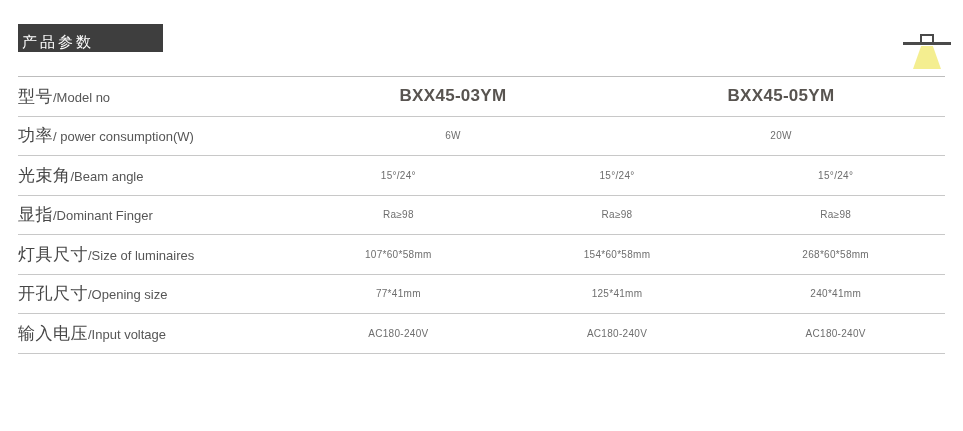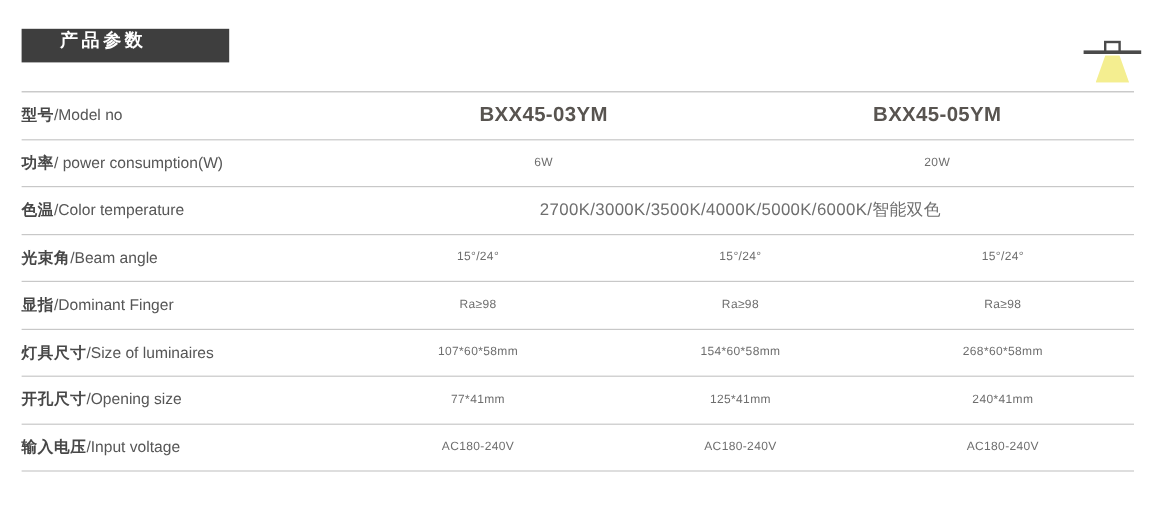--- a/index.html
+++ b/index.html
@@ -9,23 +9,23 @@
     background:#ffffff;
     font-family:"Liberation Sans","DejaVu Sans",sans-serif;
     overflow:hidden;
   }
   
   .badge{
     position:absolute;left:18px;top:24px;
     width:141px;height:28px;
     background:#3e3e3e;
     color:#ffffff;
-    display:flex;align-items:flex-start;
-    padding-left:32px;
-    font-size:15px;font-weight:700;letter-spacing:3px;
+    display:flex;align-items:flex-end;
+    padding-left:4px;
+    font-size:15px;font-weight:400;letter-spacing:3px;
   }
   
   .downlight{position:absolute;left:901px;top:30px;width:52px;height:40px;}
   .downlight .bar{position:absolute;left:2px;top:12px;width:48px;height:3px;background:#4a4a4a;}
   .downlight .housing{position:absolute;left:19px;top:4px;width:10px;height:7px;border:2px solid #4a4a4a;background:#ffffff;}
   .downlight .beam{
     position:absolute;left:12px;top:16px;width:28px;height:23px;
     background:#f4ee90;
     clip-path:polygon(29% 0, 71% 0, 100% 100%, 0 100%);
   }
@@ -37,21 +37,21 @@
   .row{
     display:flex;align-items:center;
     height:38.5px;
     border-bottom:1px solid #c8c8c8;
   }
   .label-cell{
     width:271px;
     display:flex;align-items:baseline;
     white-space:nowrap;
   }
-  .label-zh{font-size:13px;font-weight:700;color:#474747;letter-spacing:0.5px;}
+  .label-zh{font-size:17px;font-weight:400;color:#474747;letter-spacing:0.5px;}
   .label-en{font-size:13px;font-weight:400;color:#565656;}
   .value-cell{
     flex:1 1 0;text-align:center;
     font-size:10px;color:#6e6e6e;letter-spacing:0.3px;
   }
   .row.model .value-cell{font-weight:700;color:#585450;font-size:17px;}
   .span-cell{
     flex:1 1 0;text-align:center;
     font-size:14px;color:#6e6e6e;letter-spacing:0.3px;
   }
@@ -84,27 +84,20 @@
 
     <div class="row">
       <div class="label-cell">
         <span class="label-zh">功率</span>
         <span class="label-en">/ power consumption(W)</span>
       </div>
       <div class="value-cell">6W</div>
       <div class="value-cell">20W</div>
     </div>
 
-    <div class="row">
-      <div class="label-cell">
-        <span class="label-zh">色温</span>
-        <span class="label-en">/Color temperature</span>
-      </div>
-      <div class="span-cell">2700K/3000K/3500K/4000K/5000K/6000K/智能双色</div>
-    </div>
 
     <div class="row">
       <div class="label-cell">
         <span class="label-zh">光束角</span>
         <span class="label-en">/Beam angle</span>
       </div>
       <div class="value-cell">15°/24°</div>
       <div class="value-cell">15°/24°</div>
       <div class="value-cell">15°/24°</div>
     </div>

